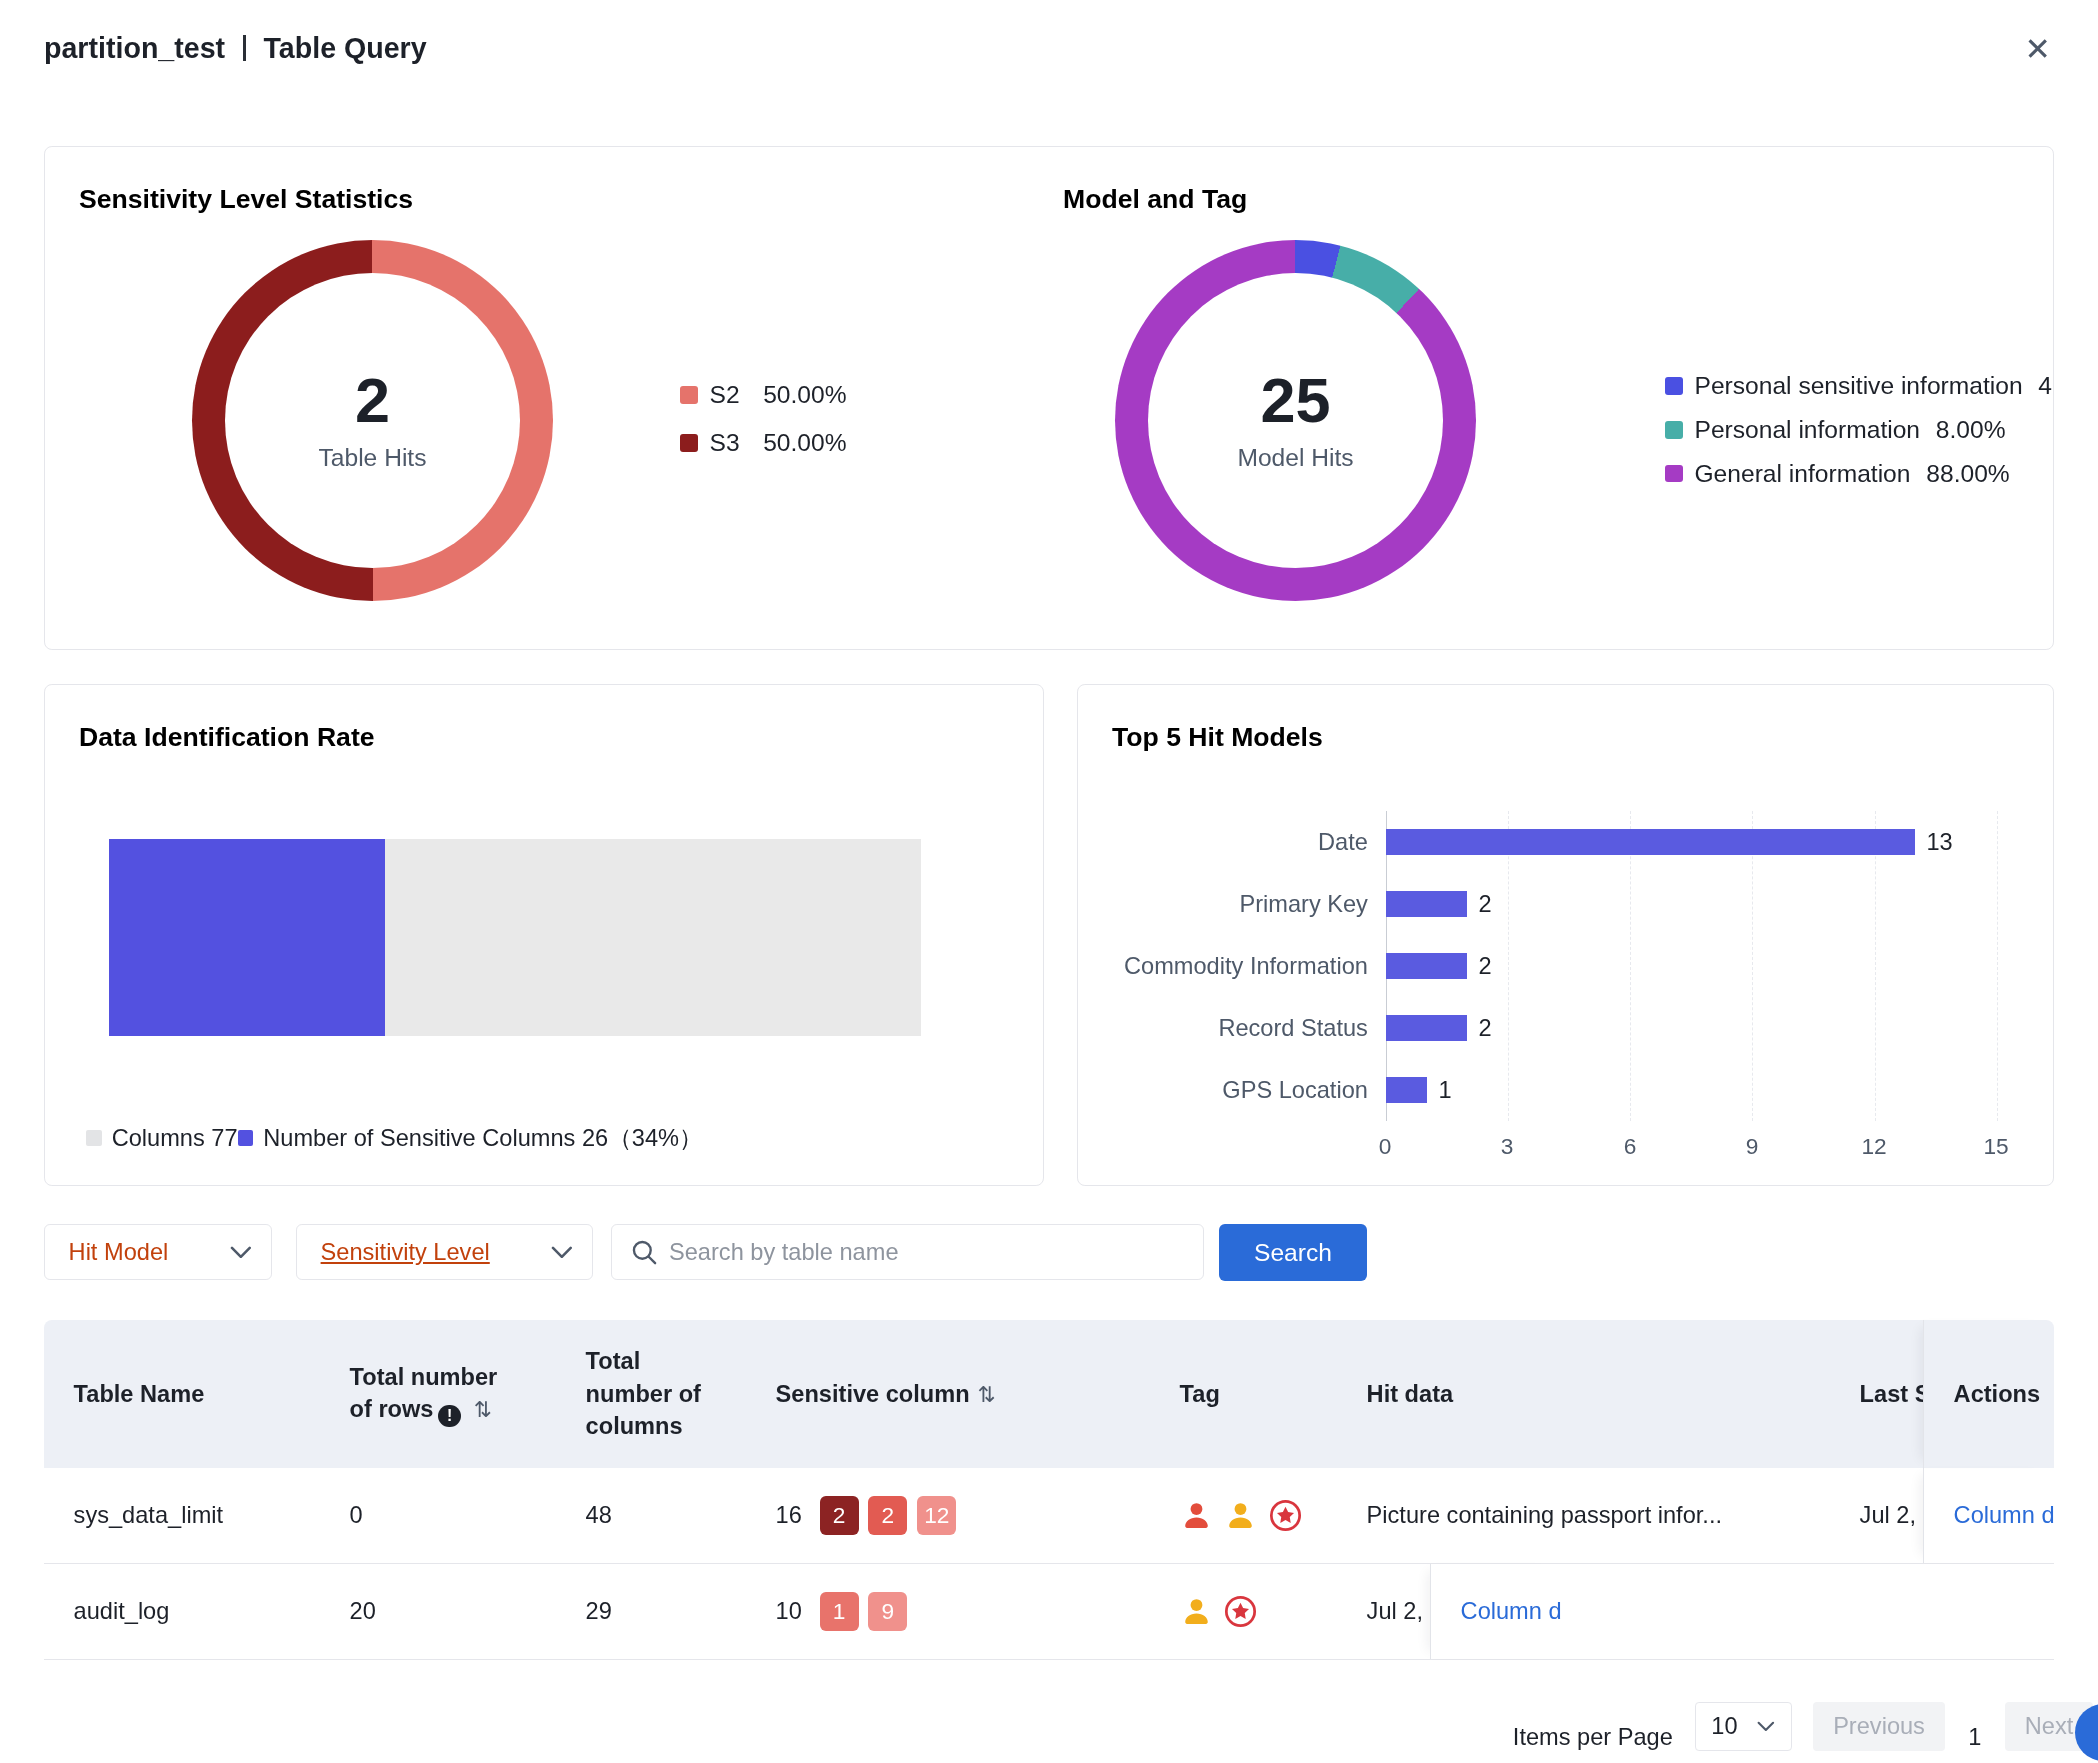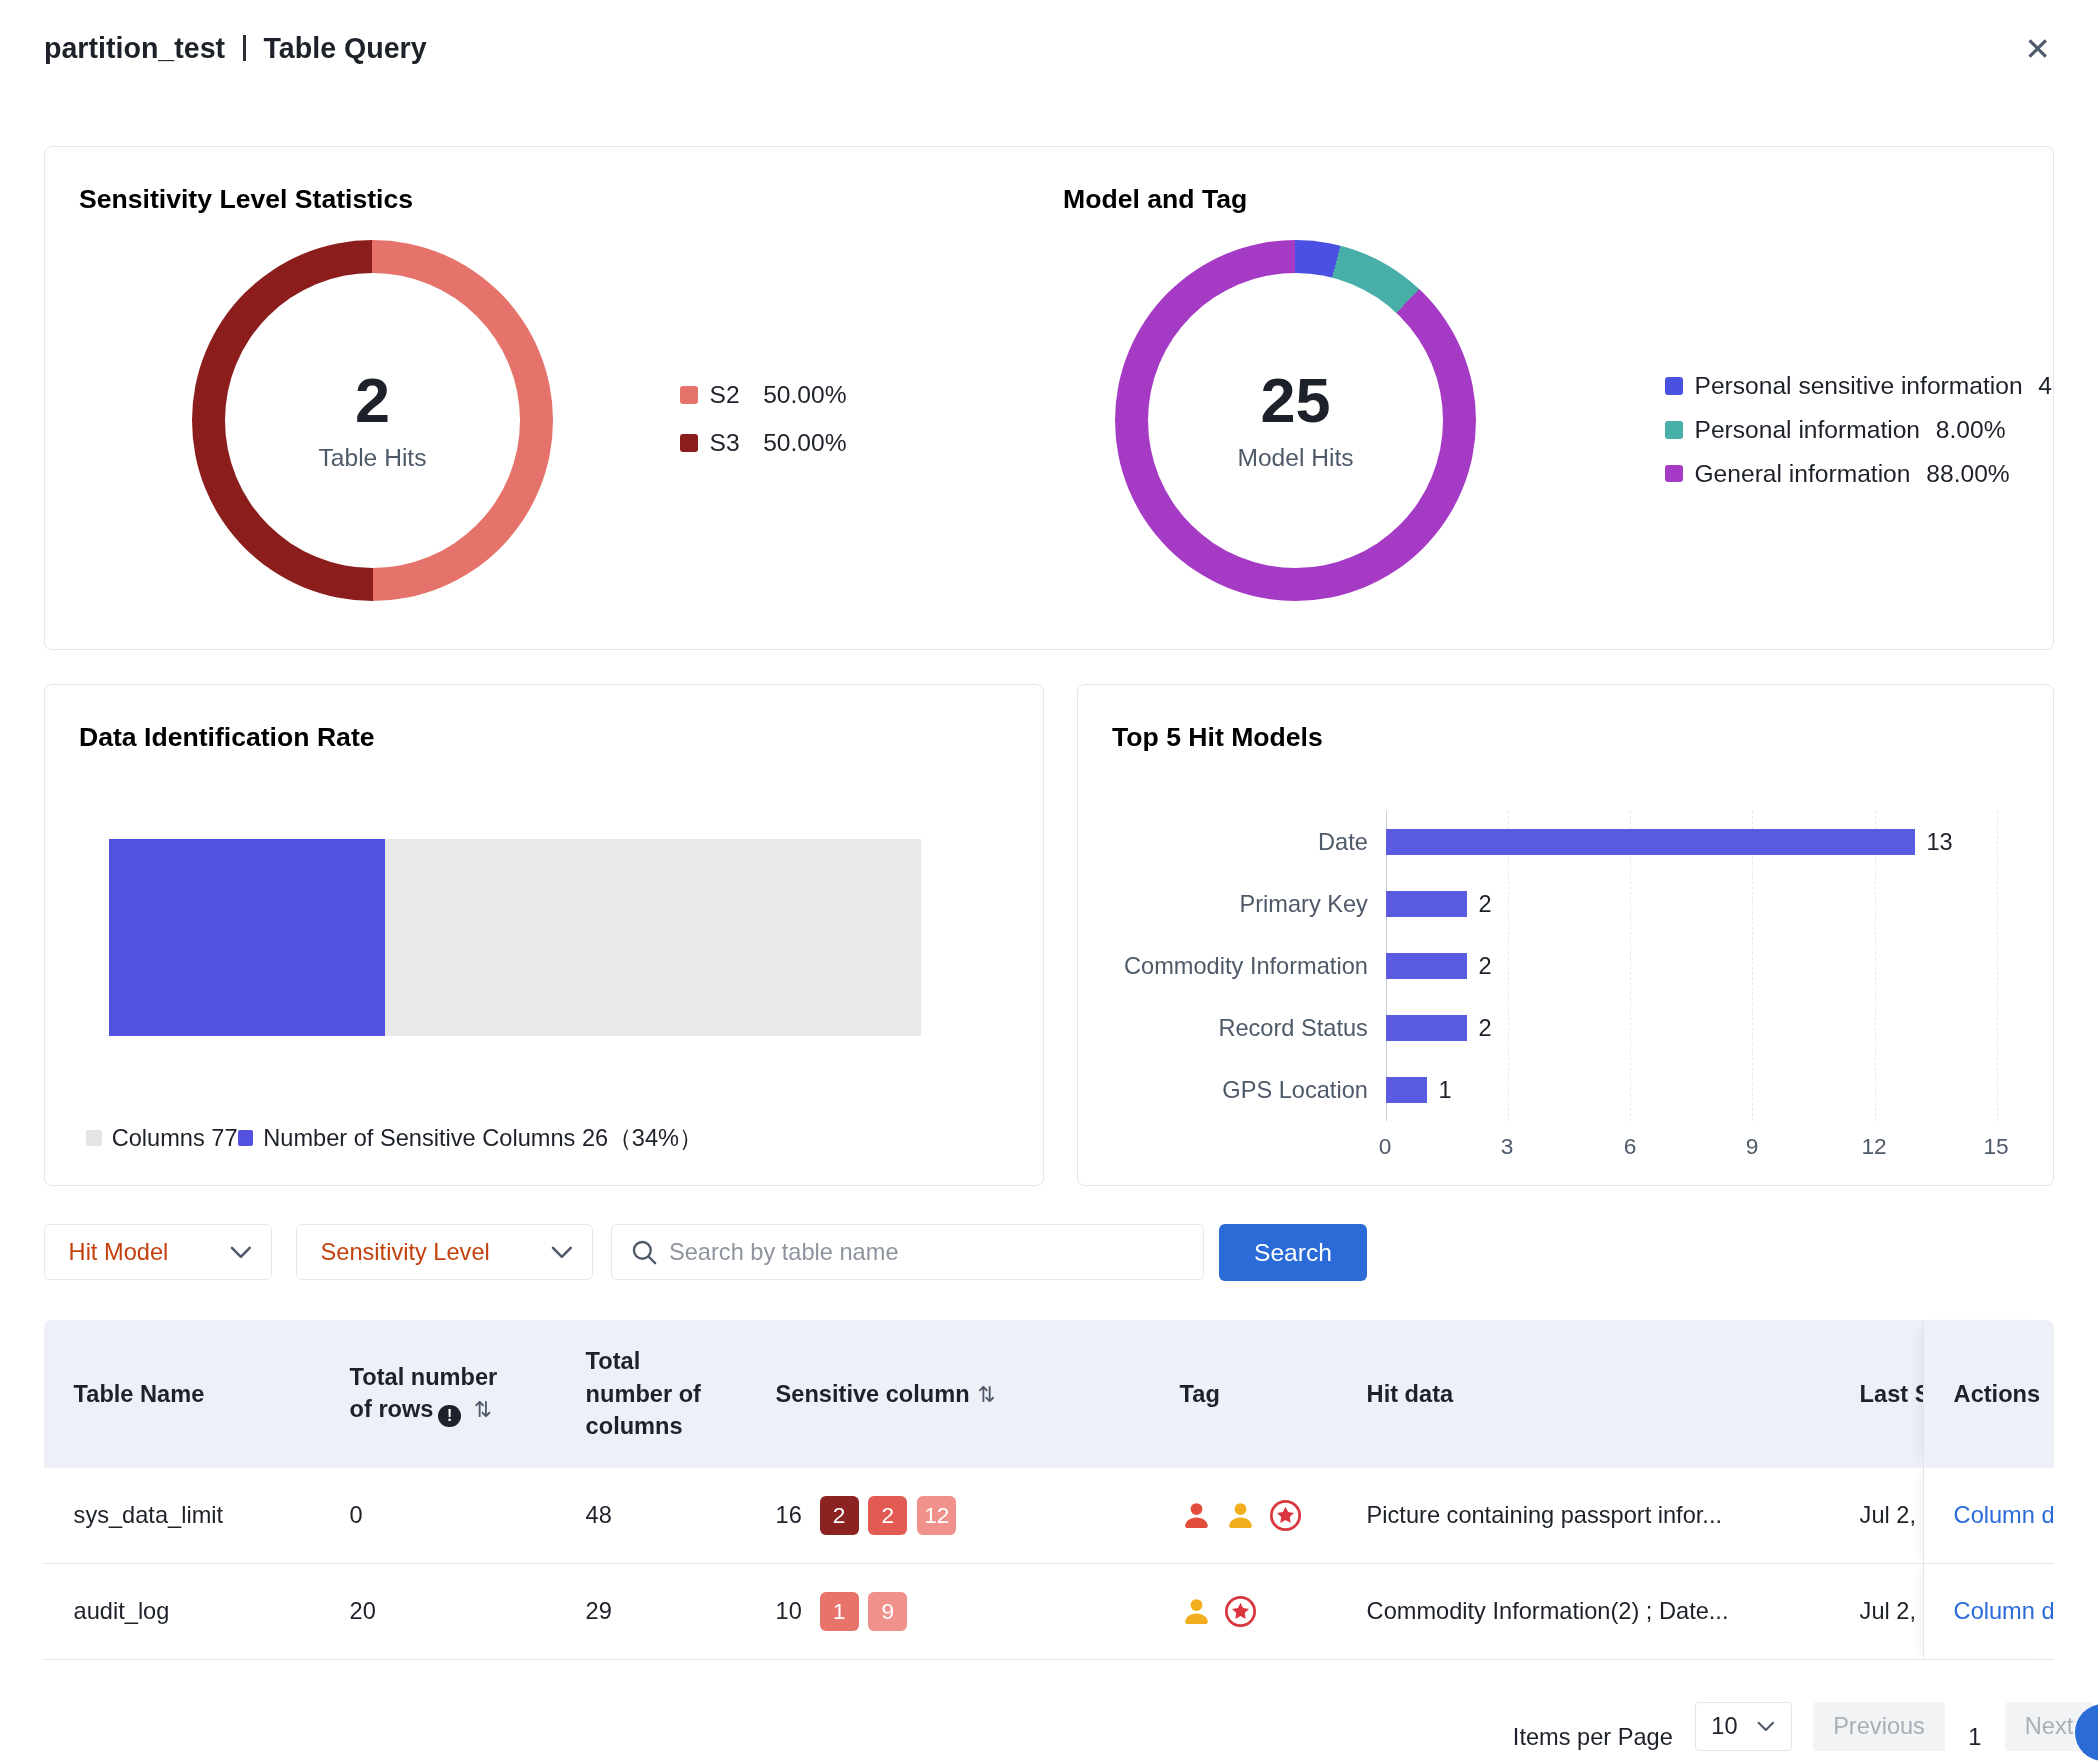--- a/index.html
+++ b/index.html
@@ -62,21 +62,21 @@
   .t5-label { width:278px; padding-right:17.7px; text-align:right; font-size:23.6px; color:#4E5969; flex:none; }
   .t5-bar { height:25.6px; background:#5A5BE0; flex:none; }
   .t5-val { margin-left:11.8px; font-size:23.6px; color:#1D2129; }
   .t5-tick { position:absolute; top:448px; transform:translateX(-50%); font-size:22.7px; color:#4E5969; }
 
   
   .filter-select { position:absolute; top:1224px; height:56px; border:1px solid #E5E6EB; border-radius:5.9px;
     display:flex; align-items:center; justify-content:space-between; padding:0 19.7px 0 23.6px;
     font-size:23.6px; color:#c2410c; background:#fff; cursor:pointer; }
   #f-hit  { left:44px;  width:228px; }
-  #f-sens { left:296px; width:297px; }
+  #f-sens { left:296px; width:297px;text-decoration:underline; }
   .chev { flex:none; margin-left:13.8px; }
   .search-wrap { position:absolute; left:611px; top:1224px; width:593px; height:56px; }
   .search-wrap input { width:100%; height:100%; border:1px solid #E5E6EB; border-radius:5.9px;
     padding:0 19.7px 0 57px; font-size:23.6px; color:#1D2129; outline:none;
     font-family:"Liberation Sans", sans-serif; }
   .search-wrap input::placeholder { color:#8E949E; }
   .search-ic { position:absolute; left:19.7px; top:14.8px; }
   .search-btn { position:absolute; left:1219px; top:1224px; width:148px; height:57px;
     background:#2A6BD8; color:#fff; font-size:24.6px; border:none; border-radius:5.9px; cursor:pointer;
     font-family:"Liberation Sans", sans-serif; }
@@ -335,21 +335,20 @@
               <path d="M12 13.4c-4.7 0-8.2 2.7-8.2 6.3 0 .7.6 1.3 1.3 1.3h13.8c.7 0 1.3-.6 1.3-1.3 0-3.6-3.5-6.3-8.2-6.3z" fill="#F2AE1C"></path>
             </svg>
           </span>
           <span class="tag-icon">
             <svg viewBox="0 0 24 24" width="33" height="33">
               <circle cx="12" cy="12" r="10.3" fill="none" stroke="#D9363E" stroke-width="2"></circle>
               <path d="M12 5.6l1.9 3.9 4.3.6-3.1 3 .7 4.3L12 15.3l-3.8 2.1.7-4.3-3.1-3 4.3-.6z" fill="#D9363E"></path>
             </svg>
           </span>
         </div>
-        <div class="cell c6">Commodity Information(2) ; Date...</div>
         <div class="cell c7">Jul 2,</div>
         <div class="cell c8">
           <span class="link">Column det</span>
         </div>
       </div>
     </div>
 </div>
 
 <div class="footer">
   <span>Items per Page</span>

